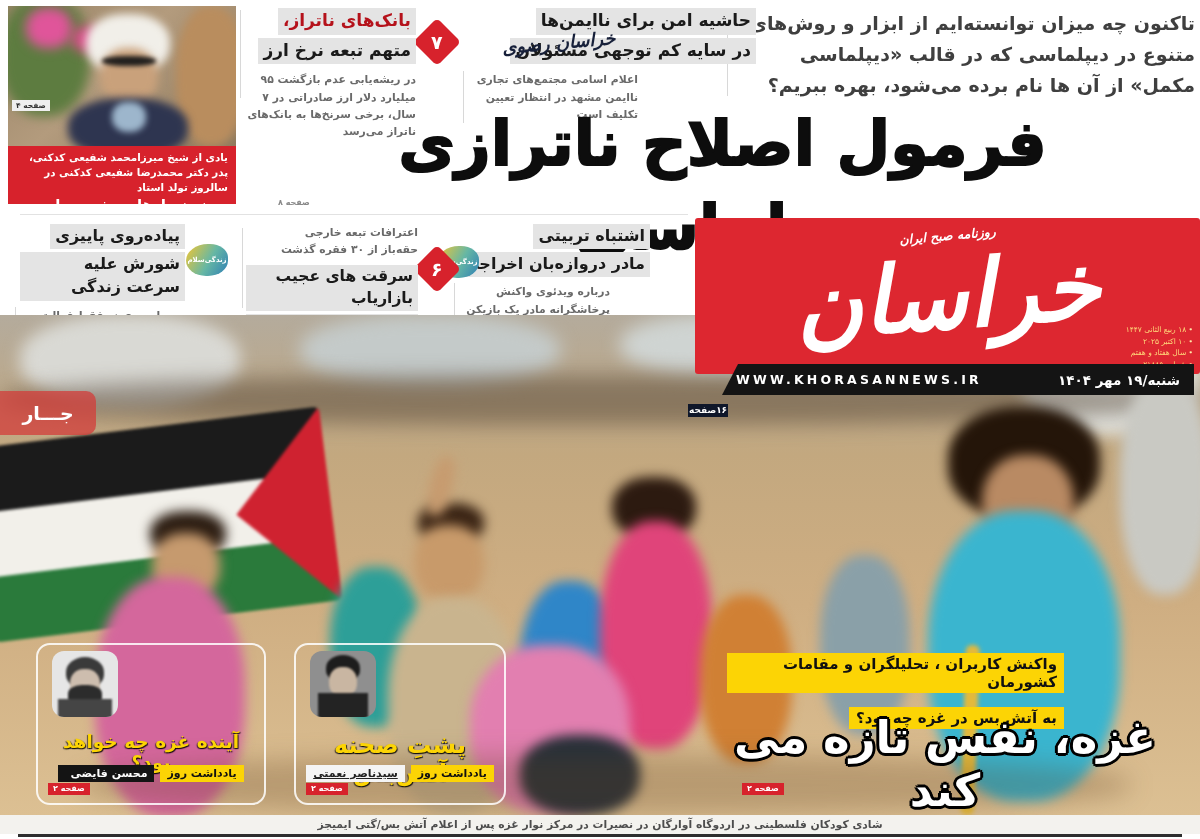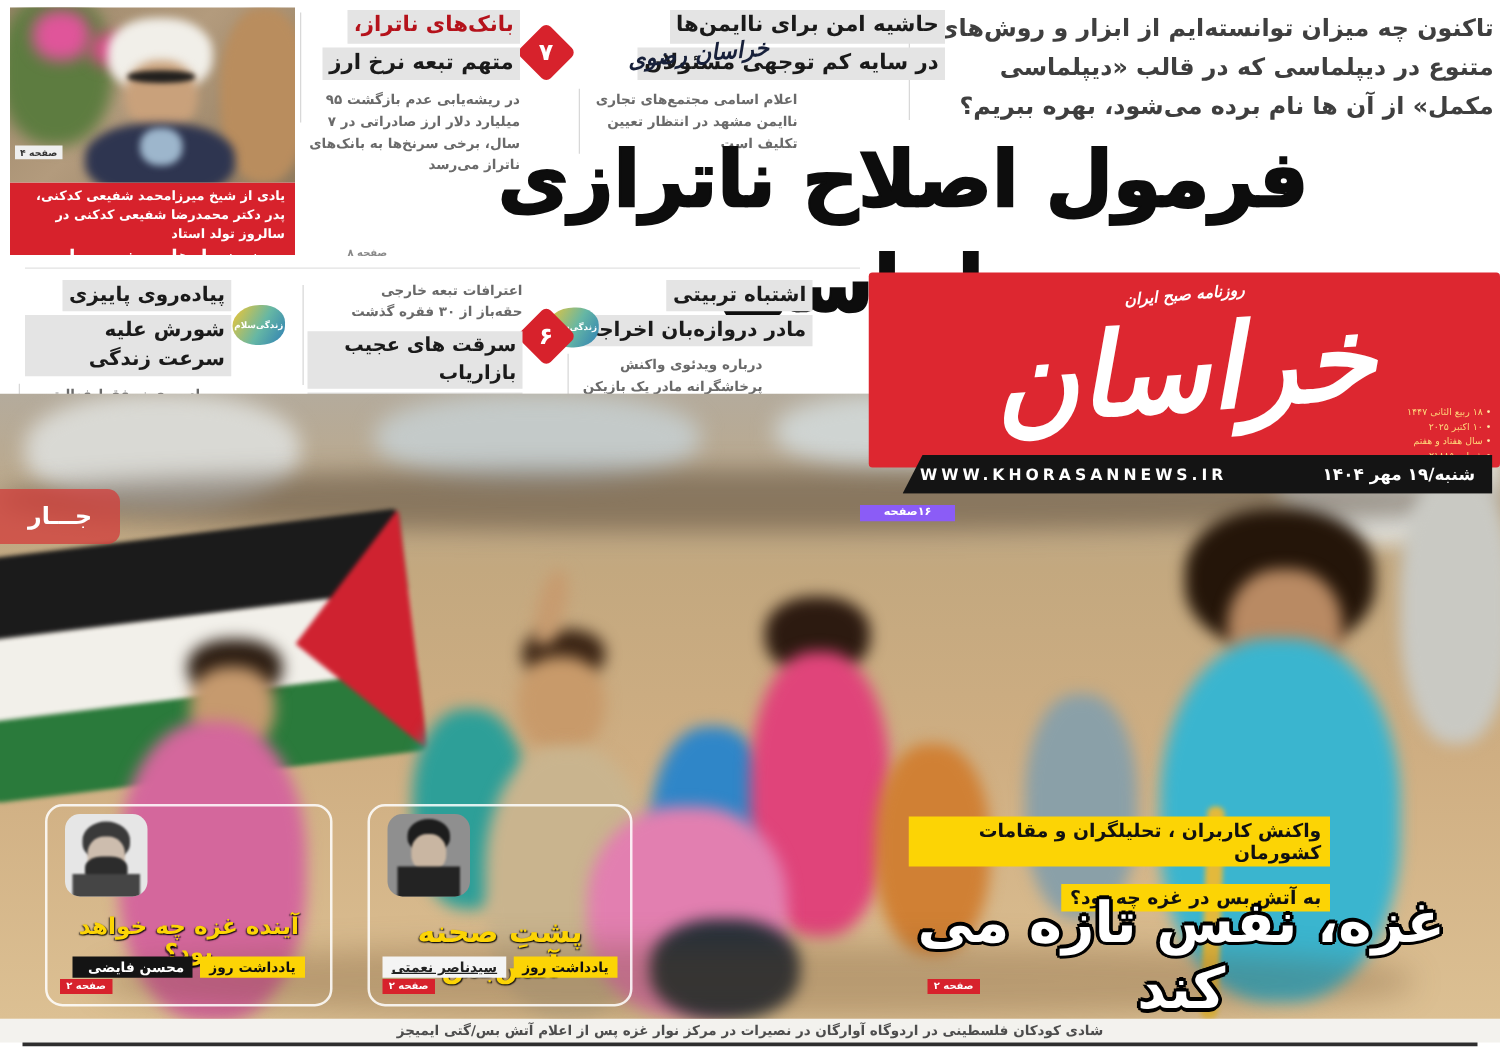--- a/index.html
+++ b/index.html
@@ -60,21 +60,21 @@
     <div style="position:relative;width:228px;height:140px;overflow:hidden;background:linear-gradient(135deg,#9a8568 0%,#b39b7d 45%,#8f7a5e 100%);">
       <div class="blob" style="left:-8px;top:-10px;width:90px;height:120px;background:#5d7c40;"></div>
       <div class="blob" style="left:18px;top:2px;width:46px;height:40px;background:#e0559a;"></div>
       <div class="blob" style="left:64px;top:20px;width:30px;height:26px;background:#d94f8b;"></div>
       <div class="blob" style="left:168px;top:0;width:70px;height:140px;background:#b98d5e;filter:blur(4px);"></div>
       <div class="blob" style="left:78px;top:8px;width:84px;height:60px;background:#f1efe9;filter:blur(4px);"></div>
       <div class="blob" style="left:92px;top:42px;width:58px;height:56px;background:#c9a17b;filter:blur(4px);"></div>
       <div class="blob" style="left:94px;top:50px;width:54px;height:10px;background:#22201e;filter:blur(2px);"></div>
       <div class="blob" style="left:60px;top:92px;width:120px;height:60px;background:#2e3550;filter:blur(4px);"></div>
       <div class="blob" style="left:104px;top:96px;width:34px;height:30px;background:#9db6cc;filter:blur(3px);"></div>
-      <div class="abs" style="left:4px;top:110px;background:#efefef;color:#333;font-size:7.5px;font-weight:bold;padding:1px 4px;">صفحه ۴</div>
+      <div class="abs" style="left:4px;top:94px;background:#efefef;color:#333;font-size:7.5px;font-weight:bold;padding:1px 4px;">صفحه ۴</div>
     </div>
     <div style="width:228px;height:58px;background:#d7222c;color:#fff;box-sizing:border-box;padding:4px 8px;text-align:right;">
       <div style="font-size:10.3px;font-weight:bold;line-height:1.45;">یادی از شیخ میرزامحمد شفیعی کدکنی، پدر دکتر محمدرضا شفیعی کدکنی در سالروز تولد استاد</div>
       <div style="font-size:15px;font-weight:900;margin-top:1px;">پیوند نسل‌ها در خدمت ادب و عرفان</div>
     </div>
   </div>
 
   <div class="abs" style="left:250px;top:102px;width:945px;text-align:center;font-size:62px;font-weight:900;color:#0d0d0d;-webkit-text-stroke:1.8px #0d0d0d;line-height:1.35;">فرمول اصلاح ناترازی دیپلماسی</div>
   <div class="abs" style="left:278px;top:198px;font-size:8px;color:#888;font-weight:bold;">صفحه ۸</div>
 
@@ -198,20 +198,20 @@
       <div><span style="color:#ffe9a8;">• </span><span>سال هفتاد و هفتم</span></div>
       <div><span style="color:#ffe9a8;">• </span><span>شماره ۲۱۸۸۵</span></div>
     </div>
   </div>
 
   <div class="abs" style="left:722px;top:364px;width:472px;height:31px;background:#141414;z-index:7;clip-path:polygon(16px 0,100% 0,100% 100%,0 100%);display:flex;align-items:center;justify-content:space-between;padding:0 14px;box-sizing:border-box;direction:ltr;">
     <span style="color:#fff;font-size:12.5px;font-weight:bold;letter-spacing:3.2px;">WWW.KHORASANNEWS.IR</span>
     <span dir="rtl" style="color:#fff;font-size:13.5px;font-weight:bold;">شنبه/۱۹ مهر ۱۴۰۴</span>
   </div>
 
-  <div class="abs" style="left:688px;top:404px;background:#8b5cf6;color:#fff;font-size:9px;font-weight:bold;padding:1px 19px 2px;z-index:7;">۱۶صفحه</div>
+  <div class="abs" style="left:688px;top:404px;background:#0f172a;color:#fff;font-size:9px;font-weight:bold;padding:1px 1px 2px;z-index:7;">۱۶صفحه</div>
 
   <div class="abs" style="left:0;top:815px;width:1200px;height:19px;background:#f3f2ee;display:flex;align-items:center;justify-content:center;">
     <span style="font-size:10.8px;color:#4d4d4d;font-weight:600;">شادی کودکان فلسطینی در اردوگاه آوارگان در نصیرات در مرکز نوار غزه پس از اعلام آتش بس/گتی ایمیجز</span>
   </div>
   <div class="abs" style="left:18px;top:834px;width:1164px;height:3px;background:#2e2e2e;"></div>
 
 </div>
 
 </body></html>

